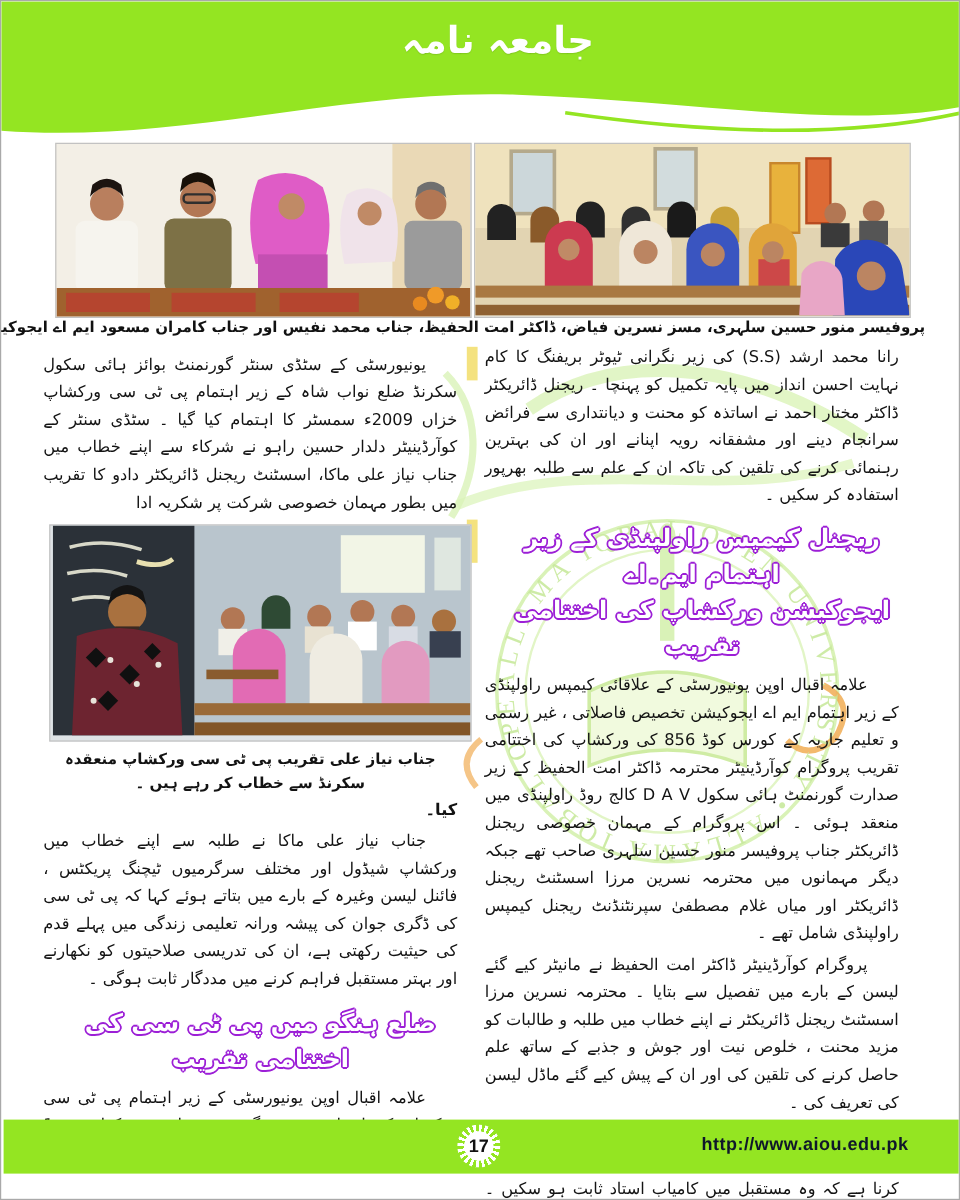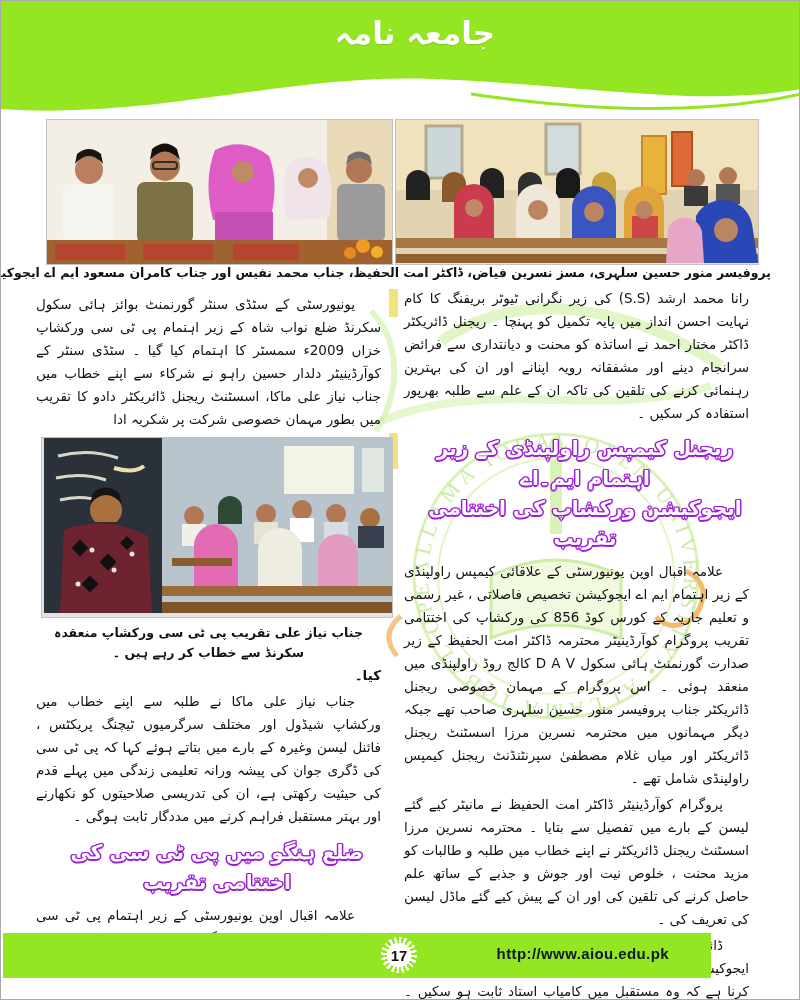--- a/index.html
+++ b/index.html
@@ -41,21 +41,21 @@
       -1.5px 0 #9c1fd6, 1.5px 0 #9c1fd6, 0 -1.5px #9c1fd6, 0 1.5px #9c1fd6,
       -1px -1px #9c1fd6, 1px -1px #9c1fd6, -1px 1px #9c1fd6, 1px 1px #9c1fd6,
       0 0 2px #b35ae0;
   }
   .mid-photo-wrap{width:350px;margin:6px auto 5px auto;border:1px solid #c2c2c2;background:#dfe3e6;}
   .mid-caption{text-align:center !important;font-size:12.5px !important;font-weight:600;line-height:20px !important;margin-bottom:1px !important;}
   .cont-word{font-weight:600;}
   
   .watermark{position:absolute;left:330px;top:270px;width:460px;height:560px;z-index:1;opacity:.95;pointer-events:none;}
   
-  .footer-band{position:absolute;left:2px;top:932px;width:708px;height:45px;background:#94e522;z-index:5;}
+  .footer-band{position:absolute;left:2px;top:932px;width:796px;height:45px;background:#94e522;z-index:5;}
   .page-stamp{
     position:absolute;left:378px;top:4px;width:36px;height:36px;border-radius:50%;
     background:
       radial-gradient(circle,#ffffff 0 12px,rgba(255,255,255,0) 12.5px),
       repeating-conic-gradient(#ffffff 0deg 9deg,rgba(255,255,255,0) 9deg 18deg);
     display:flex;align-items:center;justify-content:center;
   }
   .page-number{font-family:"Liberation Sans",sans-serif;font-size:15px;font-weight:bold;color:#111;}
   .site-url{
     position:absolute;right:42px;top:12px;color:#0f172a;font-weight:bold;font-size:15px;

